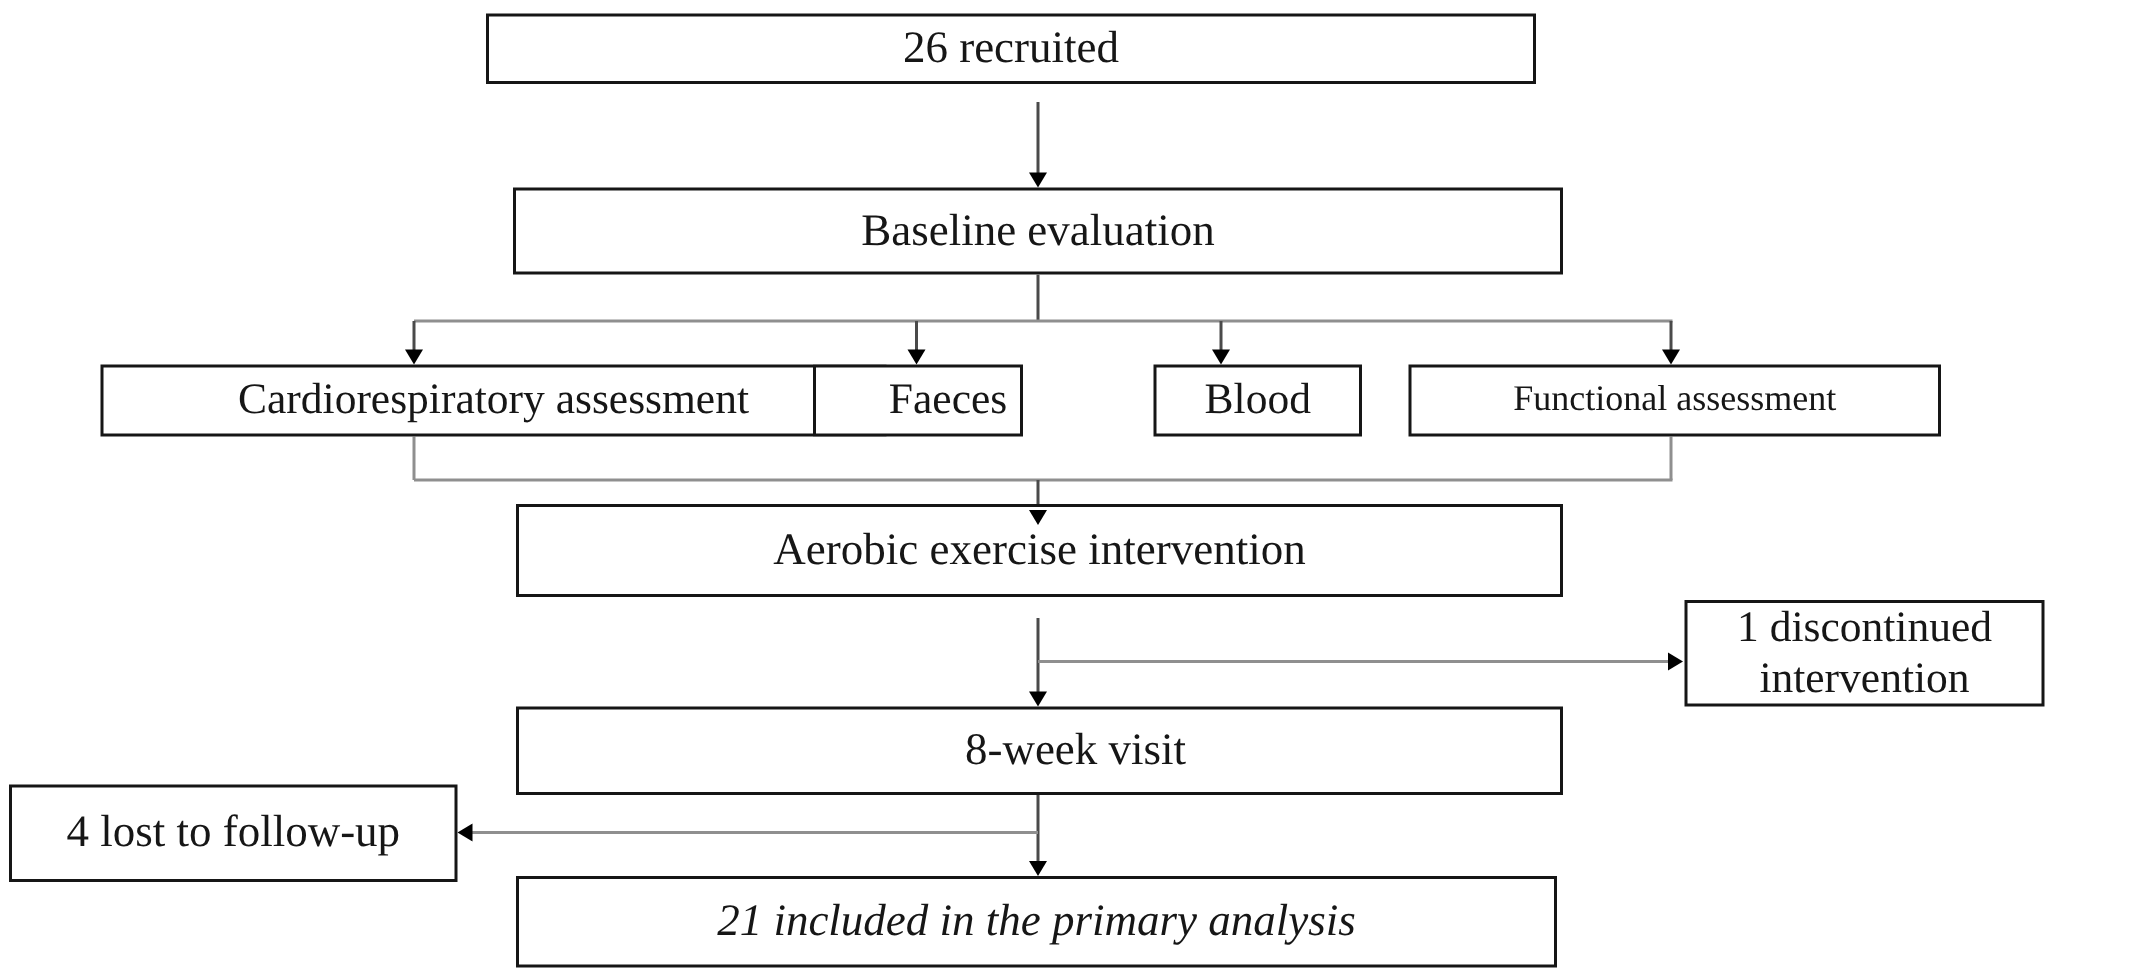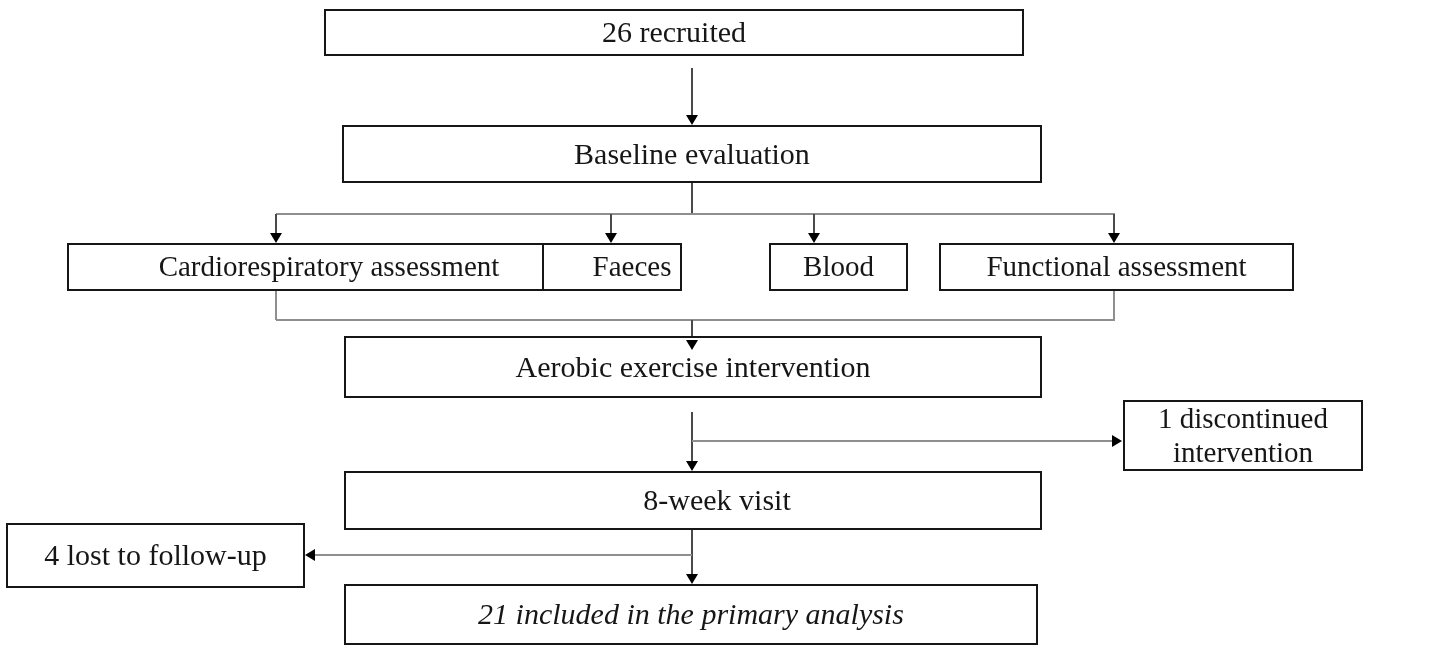--- a/index.html
+++ b/index.html
@@ -56,21 +56,21 @@
     border-bottom: 6px solid transparent;
     border-right: 10px solid #000000;
   }
 
   
   #b-recruited     { left: 324px; top: 9px;   width: 700px; height: 47px; }
   #b-baseline      { left: 342px; top: 125px; width: 700px; height: 58px; }
   #b-cardio        { left: 55px;  top: 243px; width: 524px; height: 48px; font-size: 29px; margin-left: 12px; }
   #b-faeces        { left: 542px; top: 243px; width: 140px; height: 48px; font-size: 29px; padding-left: 40px; }
   #b-blood         { left: 745px; top: 243px; width: 139px; height: 48px; font-size: 29px; margin-left: 24px; }
-  #b-functional    { left: 939px; top: 243px; width: 355px; height: 48px; font-size: 29px; }
+  #b-functional    { left: 939px; top: 243px; width: 355px; height: 48px; font-size: 24px; }
   #b-aerobic       { left: 344px; top: 336px; width: 698px; height: 62px; }
   #b-discontinued  { left: 1123px; top: 400px; width: 240px; height: 71px; font-size: 29px; padding: 2px 10px; }
   #b-week8         { left: 344px; top: 471px; width: 698px; height: 59px; padding-left: 48px; }
   #b-lost          { left: 6px;   top: 523px; width: 299px; height: 65px; }
   #b-included      { left: 344px; top: 584px; width: 694px; height: 61px; font-style: italic; }
 
   
   #c-rec-base      { left: 691px; top: 68px;  height: 48px; }
   #a-rec-base      { left: 686px; top: 115px; }
   #c-base-down     { left: 691px; top: 183px; height: 31px; }

